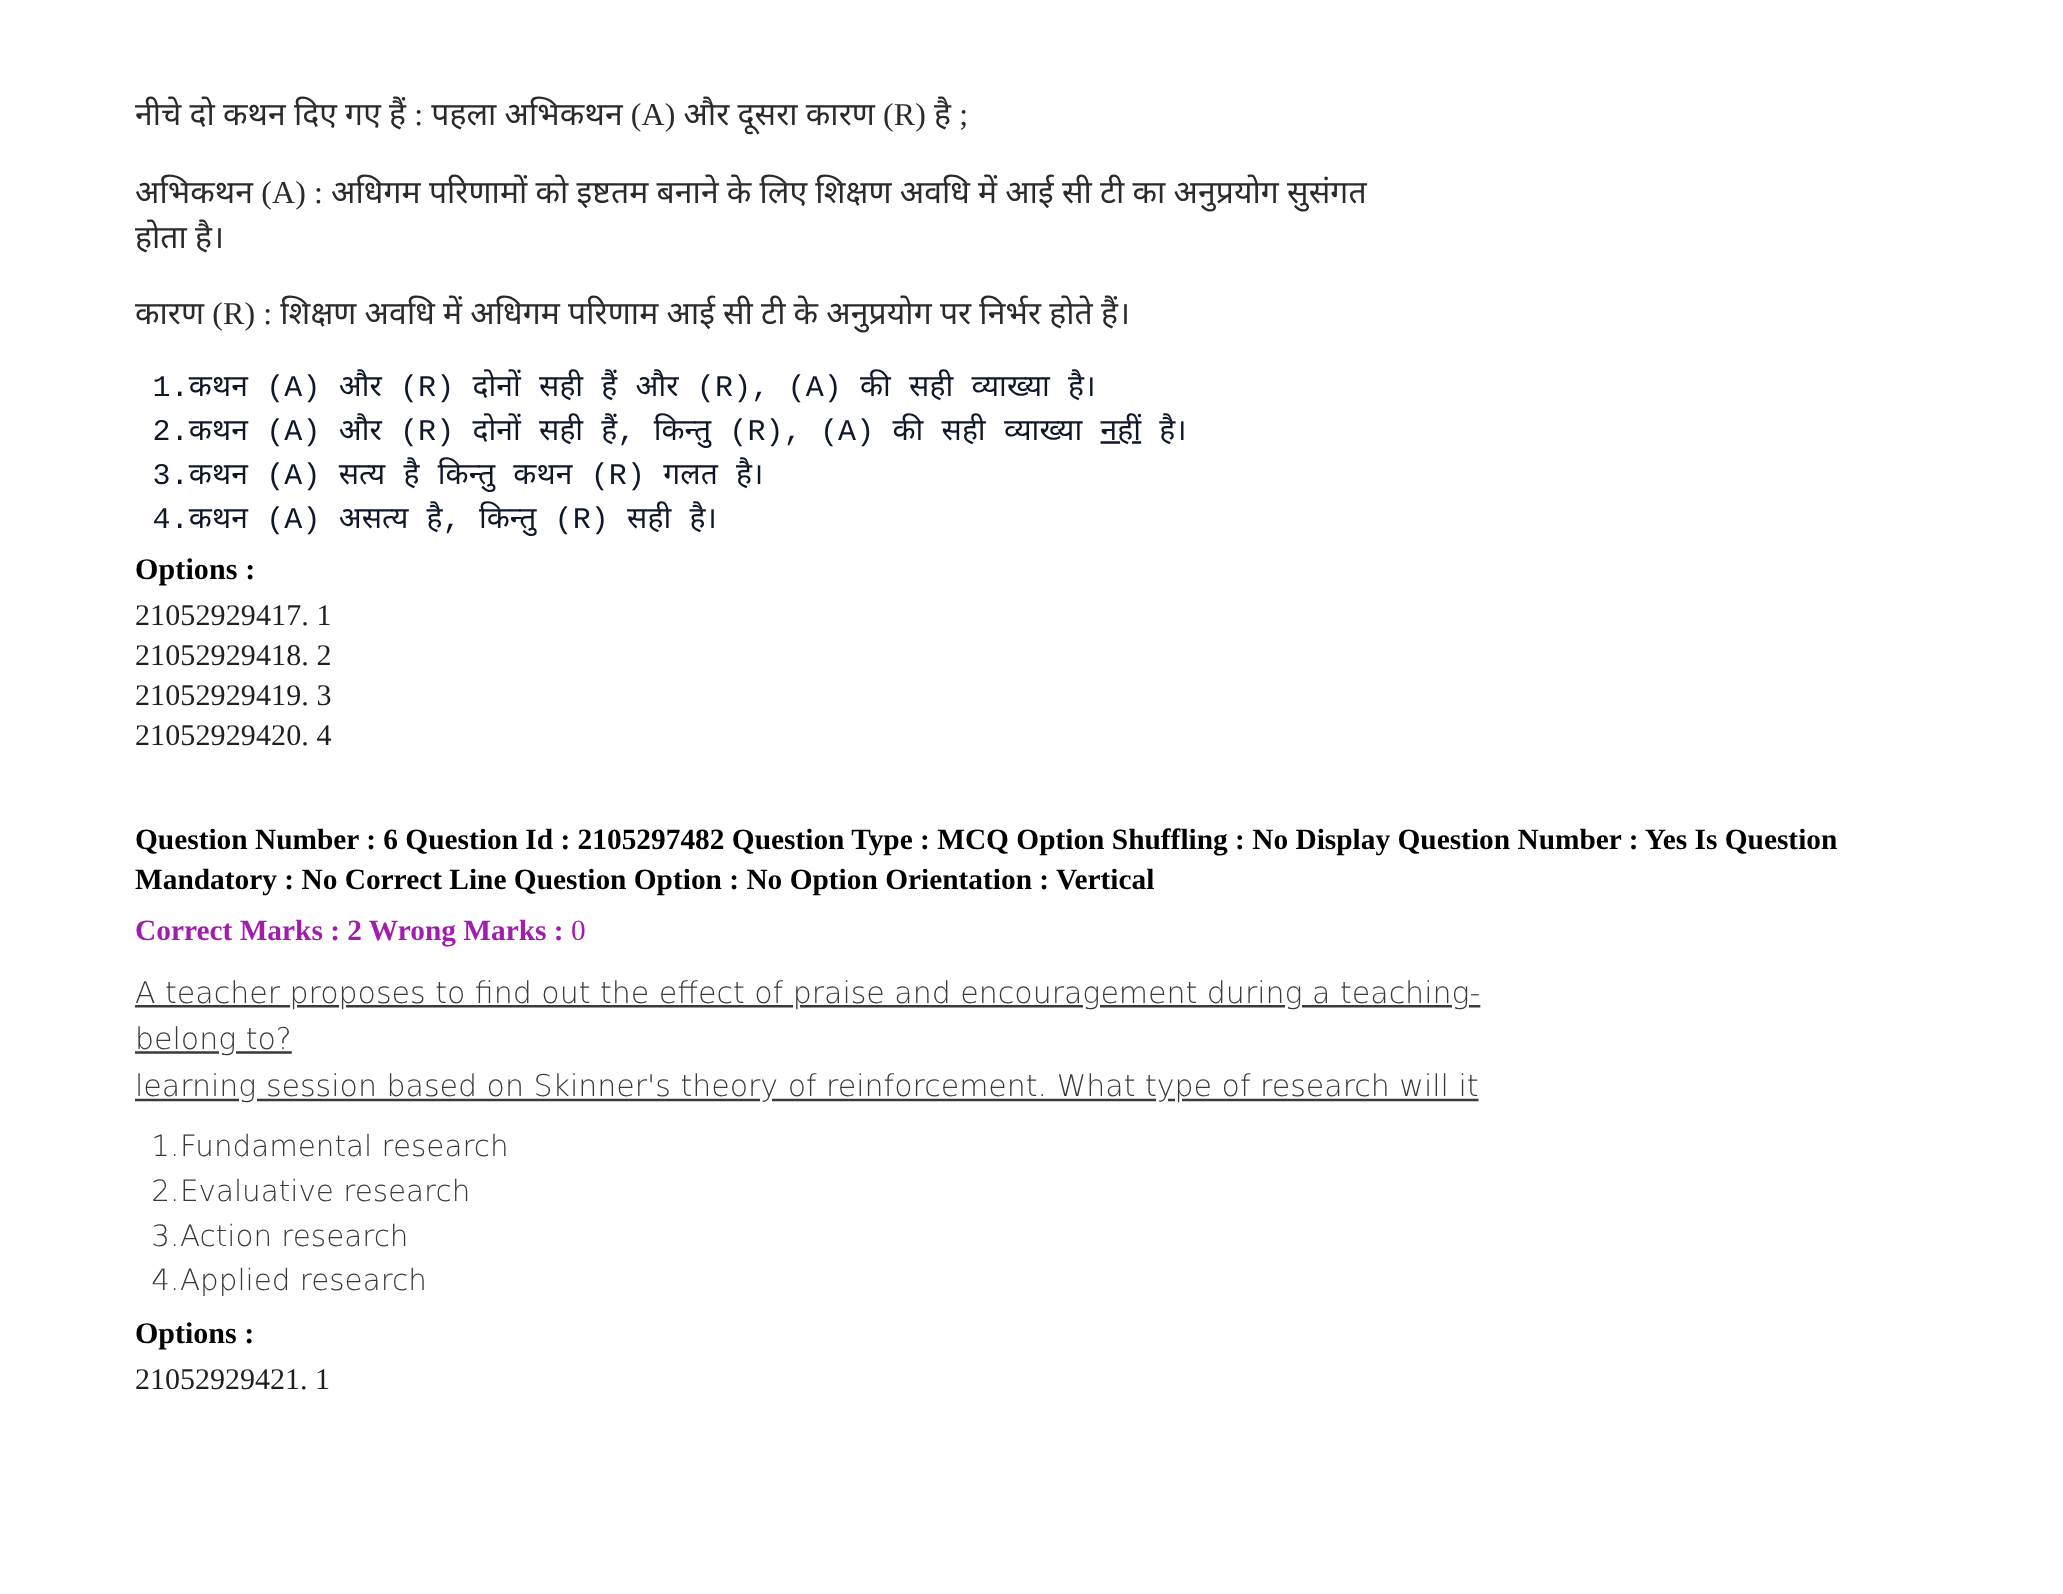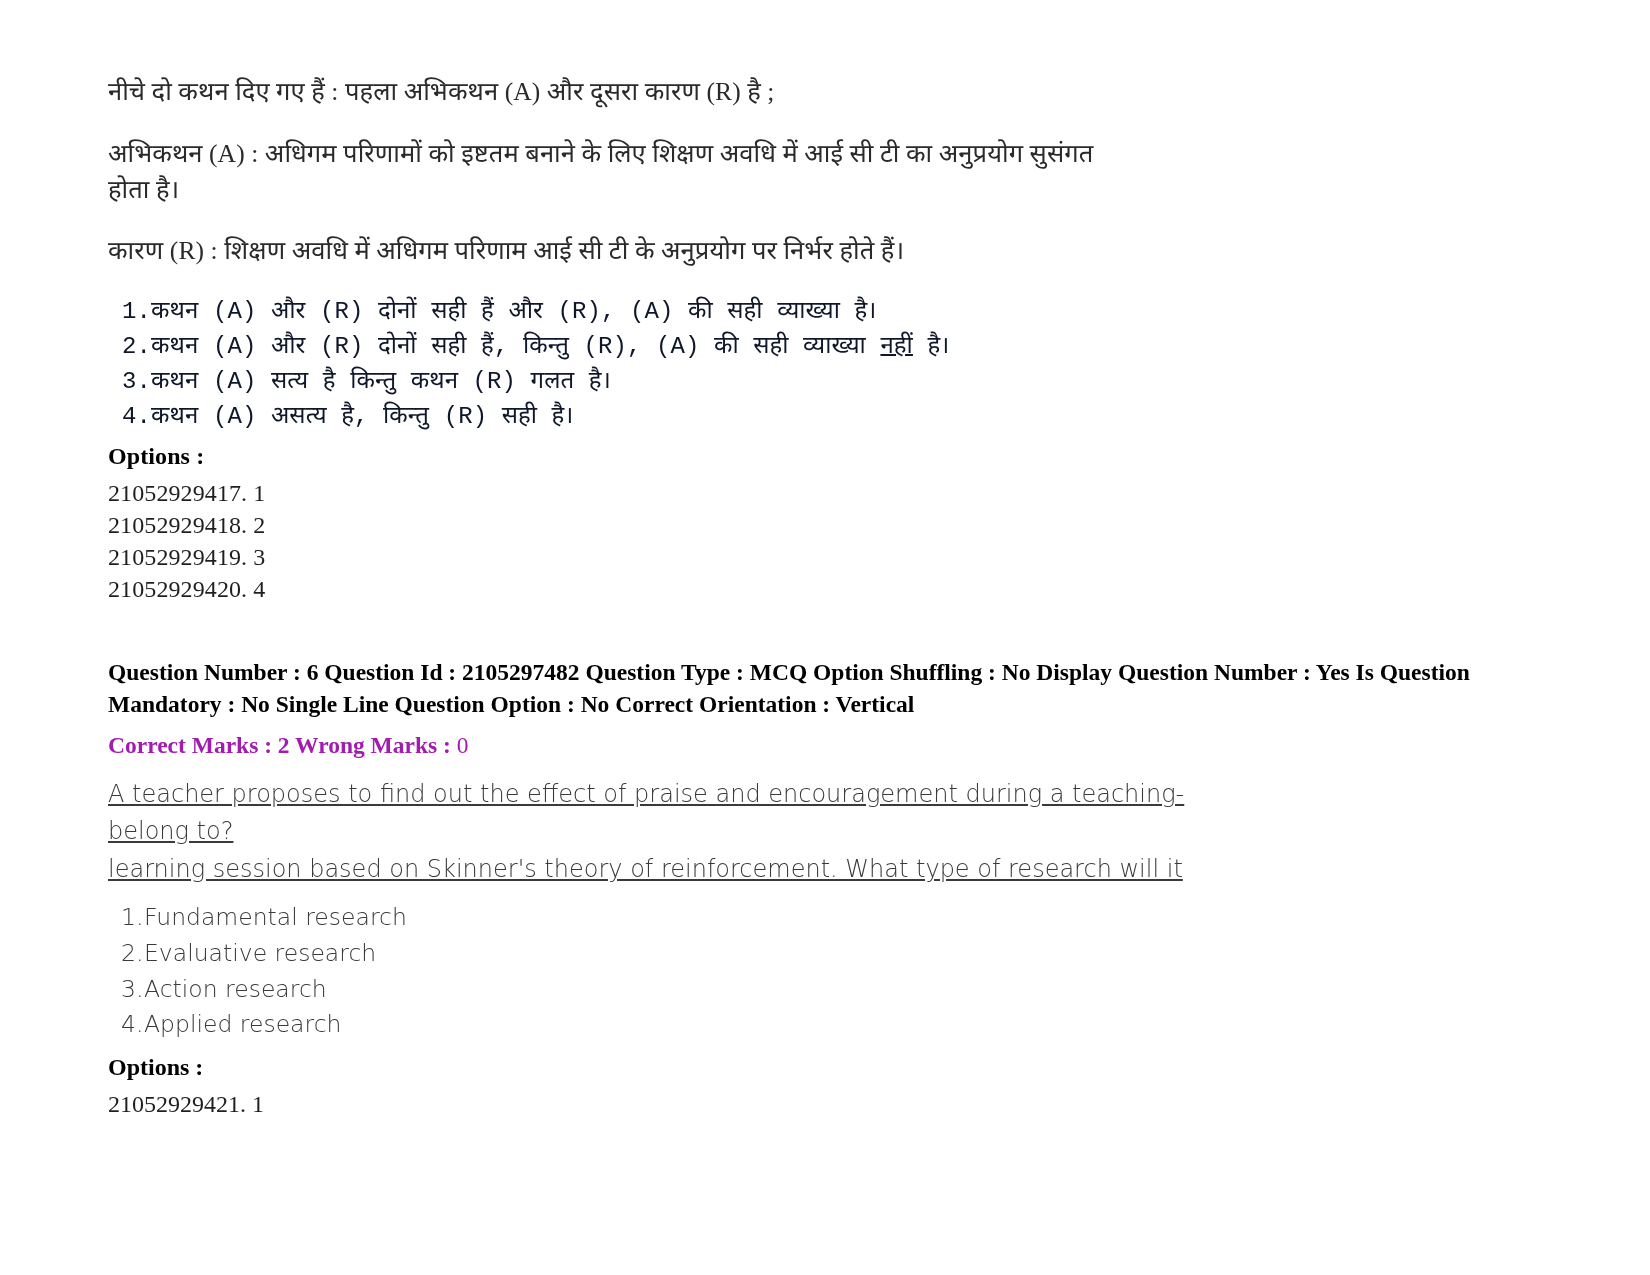--- a/index.html
+++ b/index.html
@@ -181,21 +181,21 @@
         <li>21052929420. 4</li>
       </ul>
     </div>
 
     <div class="meta-gap"></div>
 
     <div>
 
       <div class="meta">
         <span>Question Number : 6 Question Id : 2105297482 Question Type : MCQ Option Shuffling : No Display Question Number : Yes Is Question</span>
-        <span class="meta-line2">Mandatory : No Single Line Question Option : No Correct Orientation : Vertical</span>
+        <span class="meta-line2">Mandatory : No Correct Line Question Option : No Option Orientation : Vertical</span>
       </div>
 
       <div class="meta-marks">
         <span>Correct Marks : 2 Wrong Marks : </span><span class="plain">0</span>
       </div>
 
       <div class="en-body">
         <span class="ln">A teacher proposes to find out the effect of praise and encouragement during a teaching-</span>
         <span class="ln">belong to?</span>
         <span class="ln">learning session based on Skinner's theory of reinforcement. What type of research will it</span>

